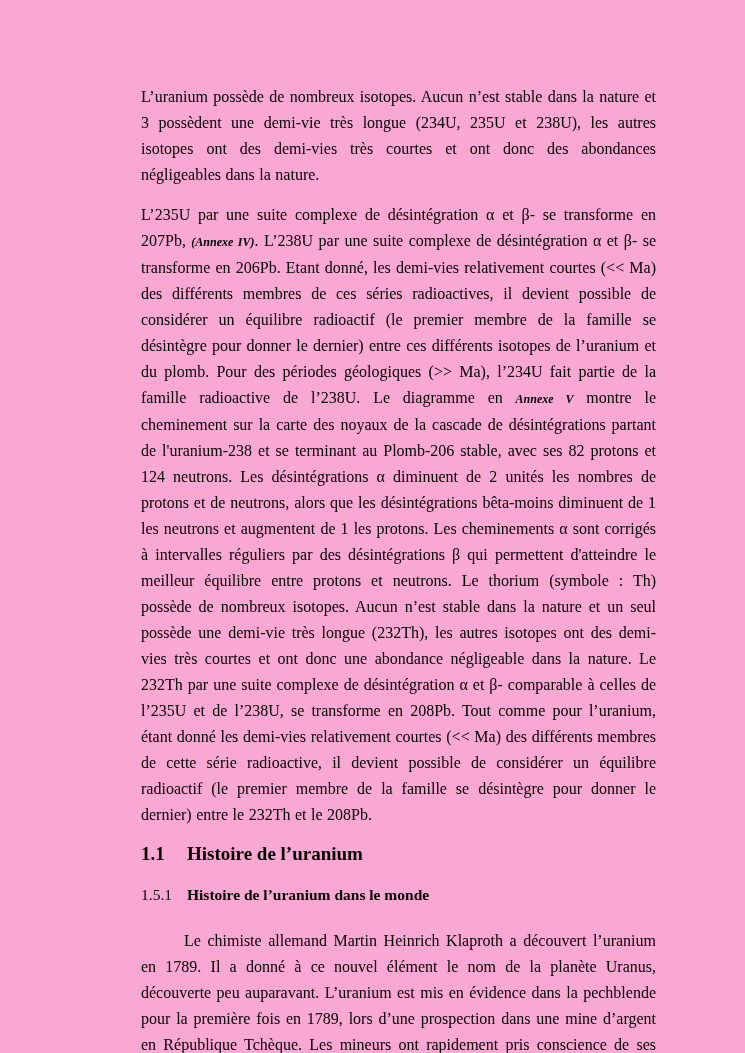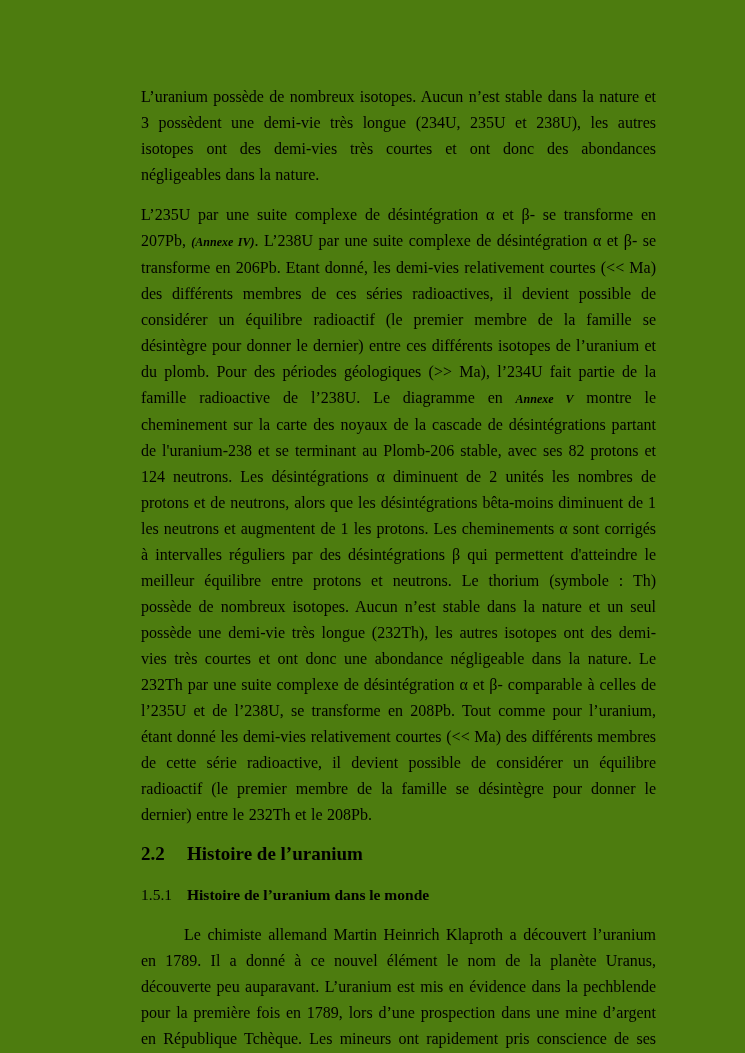--- a/index.html
+++ b/index.html
@@ -1,21 +1,21 @@
 <!DOCTYPE html>
 <html><head>
 <meta charset="utf-8">
 <style>
   * { margin: 0; padding: 0; box-sizing: border-box; }
   html, body { background: #ffffff; }
   .page {
     position: relative;
     width: 745px;
     height: 1053px;
-    background: #4d7c0f;
+    background: #f9a8d4;
     color: #000000;
     font-family: "Liberation Serif", "DejaVu Serif", serif;
     overflow: hidden;
   }
   .content {
     padding: 84px 89px 0 141px;
   }
   .para {
     font-size: 16px;
     line-height: 26px;
@@ -38,21 +38,21 @@
     line-height: 24px;
     margin: 6px 0 18px 0;
   }
   .section-heading .h-num {
     display: inline-block;
     min-width: 46px;
   }
   .subsection-heading {
     font-size: 15.5px;
     line-height: 22px;
-    margin: 0 0 16px 0;
+    margin: 0 0 22px 0;
   }
   .subsection-heading .h-num {
     display: inline-block;
     min-width: 46px;
     font-weight: normal;
   }
   .subsection-heading .h-title {
     font-weight: bold;
   }
 </style>
@@ -64,21 +64,21 @@
 
     <p class="para">
       <span>L’uranium possède de nombreux isotopes. Aucun n’est stable dans la nature et 3 possèdent une demi-vie très longue (234U, 235U et 238U), les autres isotopes ont des demi-vies très courtes et ont donc des abondances négligeables dans la nature.</span>
     </p>
 
     <p class="para">
       <span>L’235U par une suite complexe de désintégration α et β- se transforme en 207Pb, </span><span class="annexe-ref">(Annexe IV)</span><span>. L’238U par une suite complexe de désintégration α et β- se transforme en 206Pb. Etant donné, les demi-vies relativement courtes (&lt;&lt; Ma) des différents membres de ces séries radioactives, il devient possible de considérer un équilibre radioactif (le premier membre de la famille se désintègre pour donner le dernier) entre ces différents isotopes de l’uranium et du plomb. Pour des périodes géologiques (&gt;&gt; Ma), l’234U fait partie de la famille radioactive de l’238U. Le diagramme en </span><span class="annexe-ref">Annexe V</span><span> montre le cheminement sur la carte des noyaux de la cascade de désintégrations partant de l'uranium-238 et se terminant au Plomb-206 stable, avec ses 82 protons et 124 neutrons. Les désintégrations α diminuent de 2 unités les nombres de protons et de neutrons, alors que les désintégrations bêta-moins diminuent de 1 les neutrons et augmentent de 1 les protons. Les cheminements α sont corrigés à intervalles réguliers par des désintégrations β qui permettent d'atteindre le meilleur équilibre entre protons et neutrons. Le thorium (symbole : Th) possède de nombreux isotopes. Aucun n’est stable dans la nature et un seul possède une demi-vie très longue (232Th), les autres isotopes ont des demi-vies très courtes et ont donc une abondance négligeable dans la nature. Le 232Th par une suite complexe de désintégration α et β- comparable à celles de l’235U et de l’238U, se transforme en 208Pb. Tout comme pour l’uranium, étant donné les demi-vies relativement courtes (&lt;&lt; Ma) des différents membres de cette série radioactive, il devient possible de considérer un équilibre radioactif (le premier membre de la famille se désintègre pour donner le dernier) entre le 232Th et le 208Pb.</span>
     </p>
 
     <h2 class="section-heading">
-      <span class="h-num">2.2</span><span class="h-title">Histoire de l’uranium</span>
+      <span class="h-num">1.1</span><span class="h-title">Histoire de l’uranium</span>
     </h2>
 
     <h3 class="subsection-heading">
       <span class="h-num">1.5.1</span><span class="h-title">Histoire de l’uranium dans le monde</span>
     </h3>
 
     <p class="para indent-first">
       <span>Le chimiste allemand Martin Heinrich Klaproth a découvert l’uranium en 1789. Il a donné à ce nouvel élément le nom de la planète Uranus, découverte peu auparavant. L’uranium est mis en évidence dans la pechblende pour la première fois en 1789, lors d’une prospection dans une mine d’argent en République Tchèque. Les mineurs ont rapidement pris conscience de ses propriétés uniques, certains d’entre eux</span>
     </p>
 

